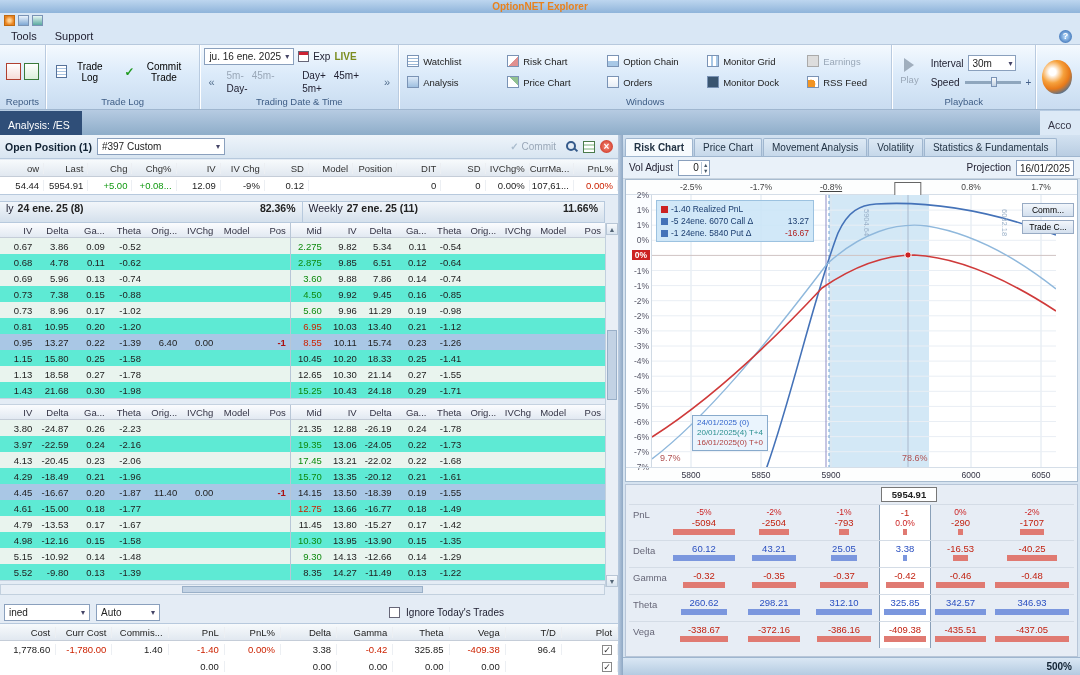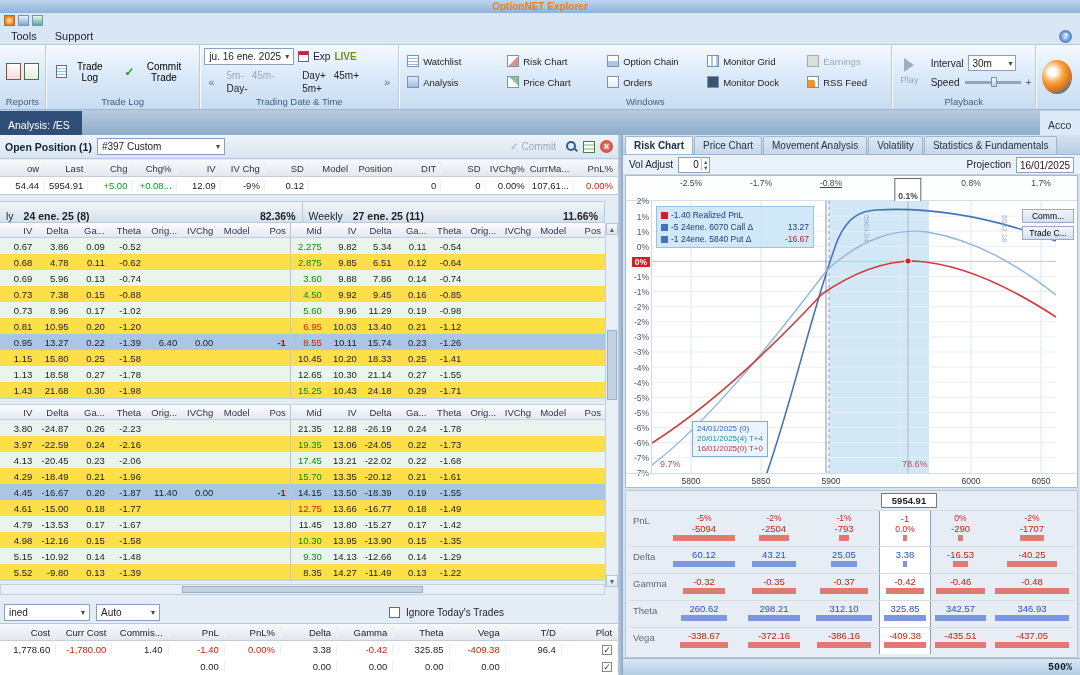--- a/index.html
+++ b/index.html
@@ -103,31 +103,31 @@
   .prow { display:flex; height:17px; align-items:center; }
   .prow.phead { background:linear-gradient(#f7fafc,#e1e8f0); border-bottom:1px solid #c5cdd8; }
   .pcell { flex:1; min-width:0; text-align:right; padding-right:4px; font-size:9.5px; overflow:hidden; white-space:nowrap; border-right:1px solid #eceff3; }
   .phead .pcell { color:#333; }
   .pcell.pos { color:#119911; }
   .pcell.neg { color:#cc2200; }
 
   
   .chainarea { flex:1; position:relative; padding-right:13px; margin-top:6px; min-height:0; overflow:hidden; }
   .chainhead { height:22px; display:flex; background:linear-gradient(#f2f6fa,#d4e0ec); border:1px solid #b7c9dd; border-left:none; }
-  .chhalf { flex:1; display:flex; align-items:flex-end; gap:10px; padding:0 6px; }
+  .chhalf { flex:1; display:flex; align-items:flex-start; gap:4px; padding:0 6px; }
   .chhalf + .chhalf { border-left:1px solid #b7c9dd; }
   .chtitle { font-size:10.5px; color:#223; }
   .chexp { font-weight:bold; font-size:10.5px; }
   .chiv { font-weight:bold; font-size:10.5px; margin-left:auto; }
   .chainrows { display:flex; border-bottom:1px solid #c5d2e0; }
   .chainrows.lower { margin-top:5px; border-top:1px solid #c5d2e0; }
   .chaintable { min-width:0; }
   .chaintable.lchain { flex:48; }
   .chaintable.rchain { flex:52; border-left:1px solid #b8c6d6; }
-  .crow { display:flex; height:16px; align-items:center; background:#fde047; }
+  .crow { display:flex; height:16px; align-items:center; background:#5eead4; }
   .chaintable .crow:nth-child(even) { background:#e9f4ee; }
   .crow.chead { background:linear-gradient(#fbfcfe,#e2e9f2) !important; border-bottom:1px solid #c5cdd8; height:15px; }
   .crow.hl { background:#a9c7e5 !important; }
   .ccell { flex:1; min-width:0; text-align:right; padding-right:4px; font-size:9.5px; overflow:hidden; white-space:nowrap; }
   .ccell.hcell { color:#334; }
   .ccell.midcol.g { color:#0e8a0e; }
   .ccell.midcol.r { color:#cc2200; }
   .ccell.posval { color:#aa1111; font-weight:bold; }
   .hscroll { height:11px; margin-top:3px; background:#e9eff6; border:1px solid #c2d0de; position:relative; }
   .hscroll .hthumb { position:absolute; left:30%; width:40%; top:1px; bottom:1px; background:#c2d2e4; border:1px solid #9ab0c8; }
@@ -154,21 +154,21 @@
   .rtab { padding:3px 8px; font-size:10px; color:#234; background:linear-gradient(#dde9f4,#c6d8ea); border:1px solid #9fb6cf; border-bottom:none; margin-right:1px; border-radius:2px 2px 0 0; cursor:default; }
   .rtab.active { background:#f6fafd; font-weight:bold; }
   .volrow { height:22px; display:flex; align-items:center; gap:5px; padding:0 6px; background:#e9f1f9; border-bottom:1px solid #c8d4e0; }
   .vlabel { font-size:10px; color:#223; }
   .spin { display:inline-flex; align-items:center; background:#fff; border:1px solid #8aa0bd; height:16px; }
   .spinval { width:22px; text-align:right; padding-right:2px; }
   .spinbtns { display:flex; flex-direction:column; font-size:5.5px; color:#456; border-left:1px solid #b8c6d6; padding:0 1px; }
   .projbox { display:inline-block; width:58px; background:#fff; border:1px solid #8aa0bd; height:16px; line-height:15px; padding:0 3px; overflow:hidden; white-space:nowrap; }
 
   .chartbox { border:1px solid #a8bcd0; margin:0 2px; background:#fdfefe; }
-  .topscale { height:25px; position:relative; border-bottom:1px solid #d5dee8; }
+  .topscale { height:15px; position:relative; border-bottom:1px solid #d5dee8; }
   .tslabel { position:absolute; top:2px; transform:translateX(-50%); font-size:8.5px; color:#444; }
   .tslabel.boxed { border:1px solid #666; background:#fff; padding:12px 3px; font-weight:bold; }
   .chartwrap { position:relative; height:272px; background:#fff; }
   .yaxis { position:absolute; left:0; top:0; bottom:0; width:26px; background:#fbfdff; border-right:1px solid #d0dae4; }
   .ylabel { position:absolute; right:2px; font-size:8.5px; color:#556; }
   .ylabel.zero { background:#cc2222; color:#fff; font-weight:bold; padding:0 3px; right:1px; }
   #chart-svg { position:absolute; left:26px; top:0; width:404px; height:272px; }
   .band { fill:#c8e2f4; opacity:.8; }
   .vdash { stroke:#6f9fd0; stroke-dasharray:3,3; stroke-width:1; }
   .vsolid { stroke:#7070b8; stroke-width:1; opacity:.8; }
@@ -206,21 +206,21 @@
   .gcell.current { background:#fff; border-left:1px solid #8aa0b8; border-right:1px solid #8aa0b8; }
   .gpct { font-size:8.5px; color:#cc2222; }
   .gval { font-size:9.5px; }
   .gval.neg { color:#c22211; }
   .gval.pos { color:#2a4fc0; }
   .gbar { height:6px; margin:1px auto 0 auto; }
   .gbar.neg { background:#e07a72; }
   .gbar.pos { background:#7b97de; }
 
   .statusbar { height:18px; margin-top:auto; background:linear-gradient(#dae7f4,#b4cbe1); border-top:1px solid #9fb6cf; display:flex; align-items:center; padding:0 8px; }
-  .zoomval { font-size:10px; color:#123; font-weight:bold;font-family:Liberation Mono, monospace; }
+  .zoomval { font-size:10px; color:#123; font-weight:bold; }
 </style>
 </head>
 <body>
 
 <div class="app">
 
   <div class="titlebar">
     <span class="apptitle">OptionNET Explorer</span>
   </div>
 

